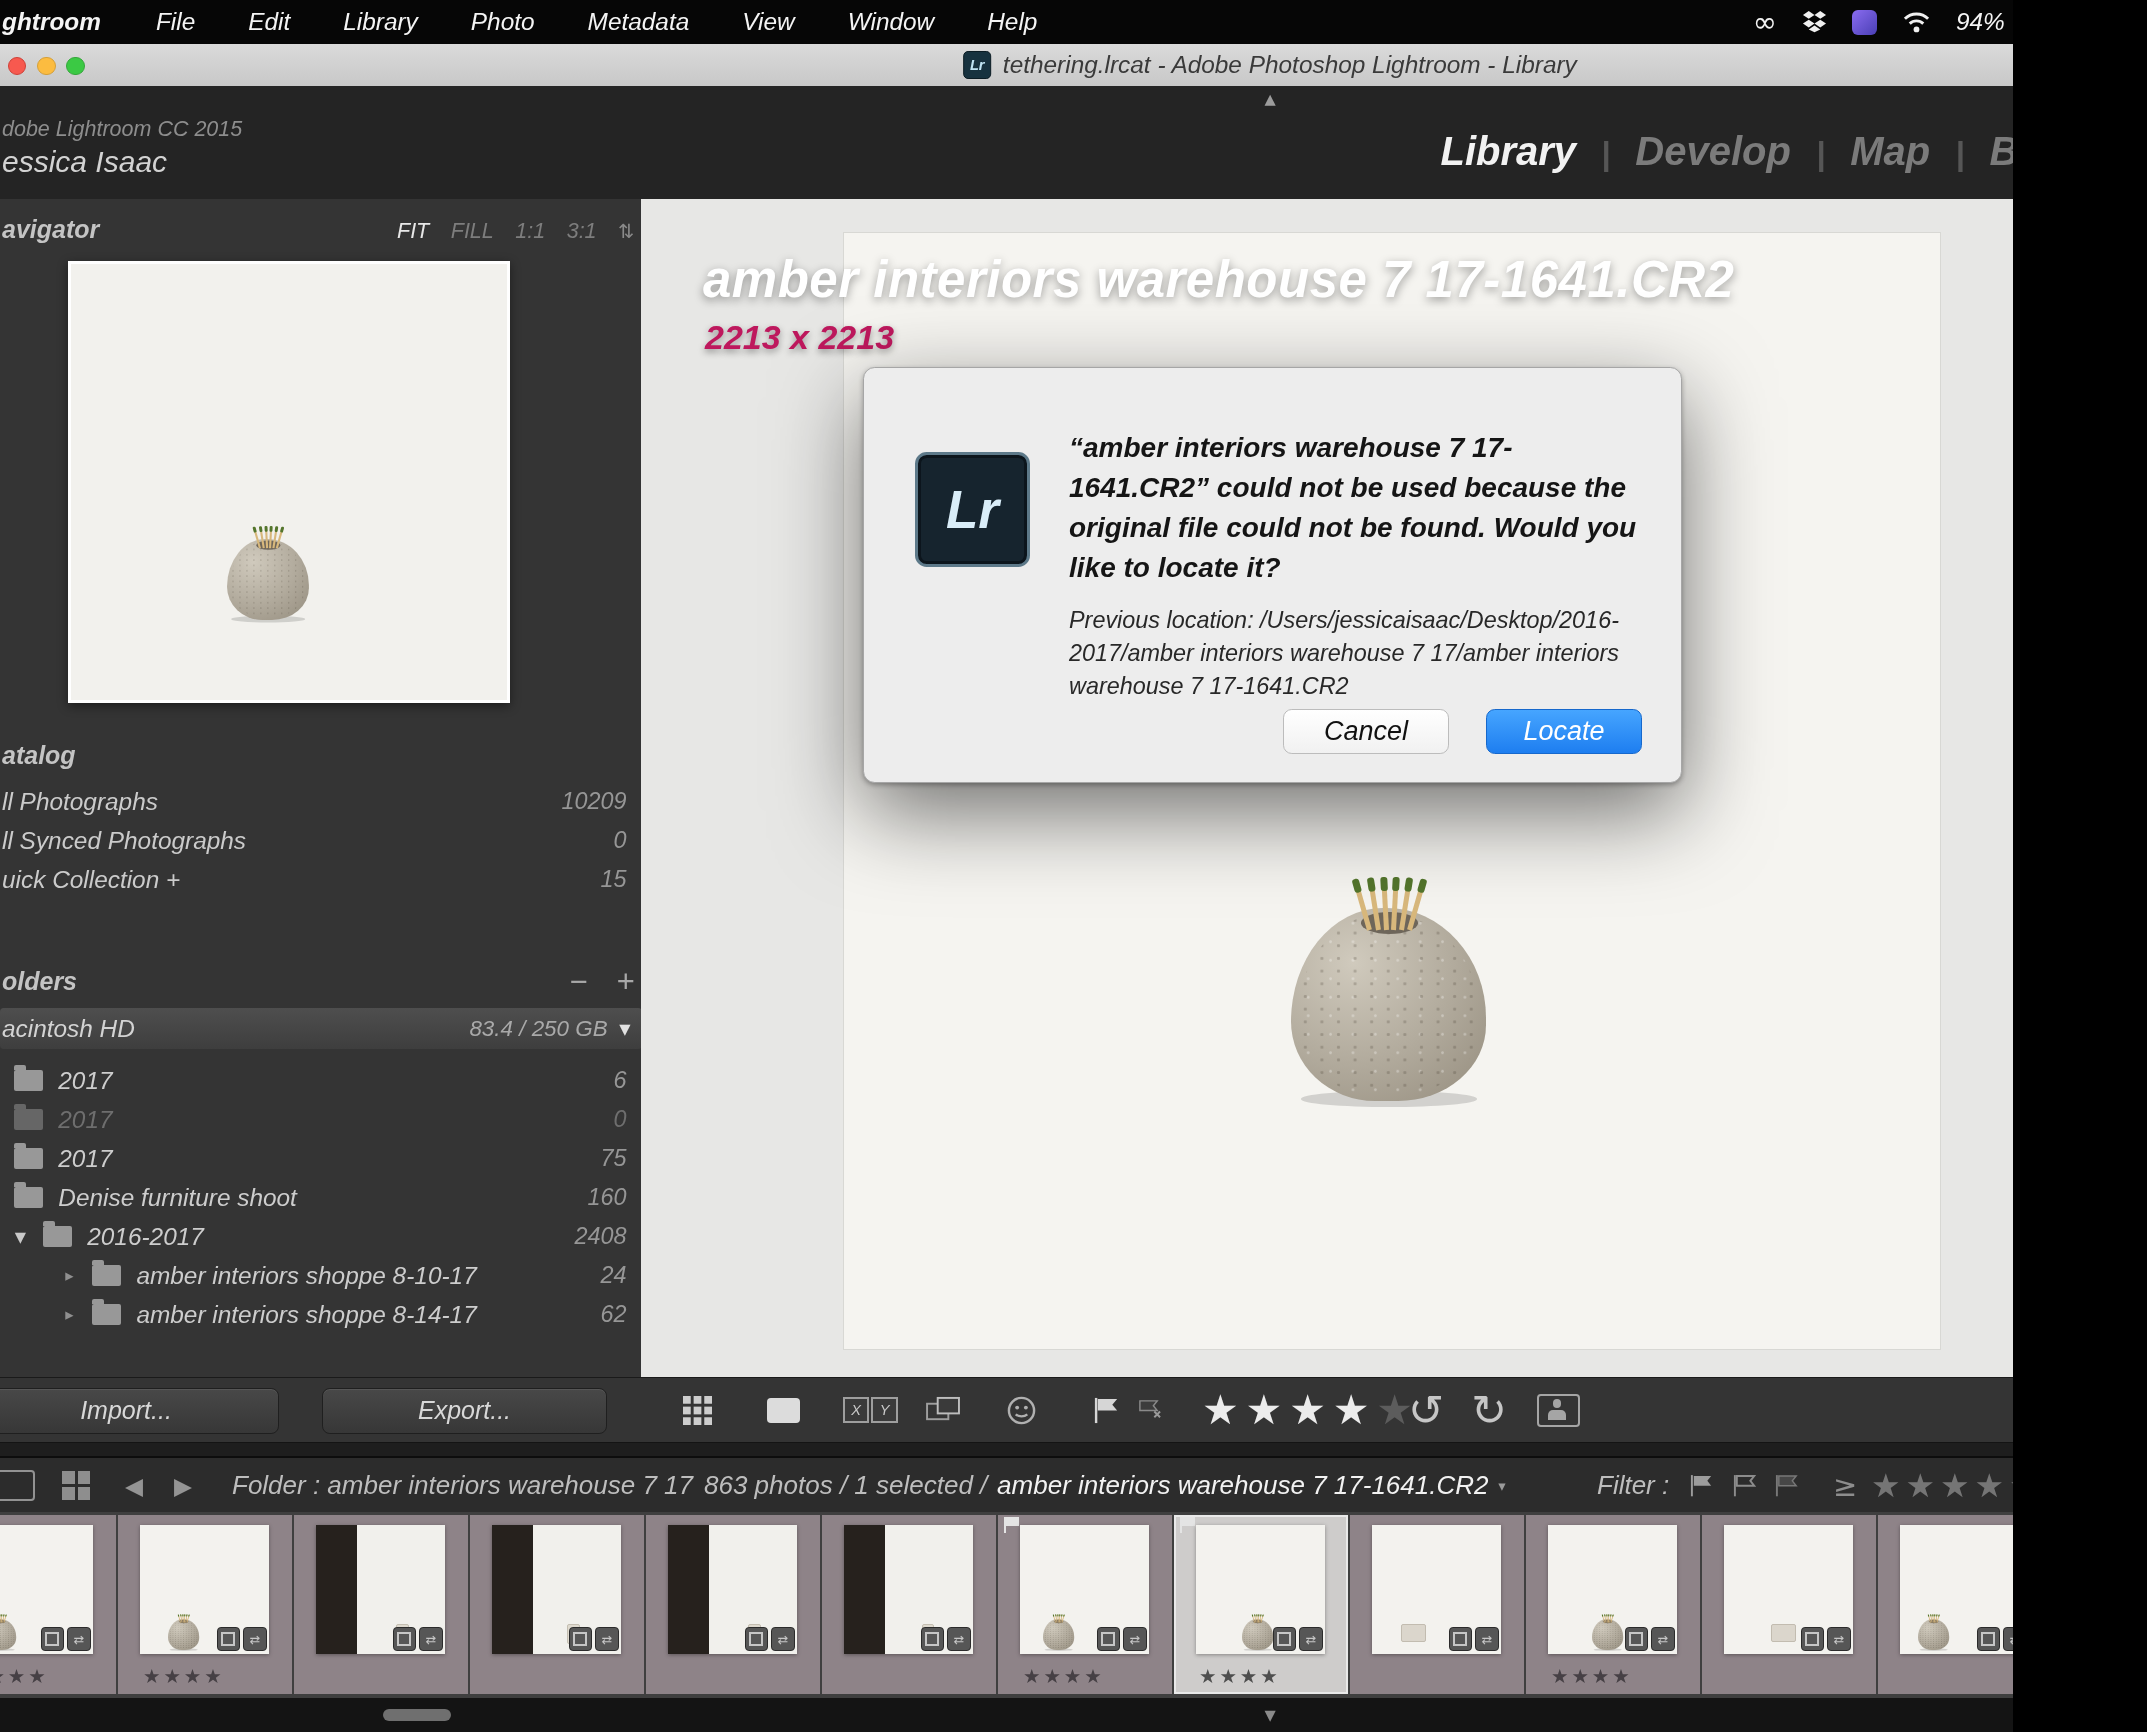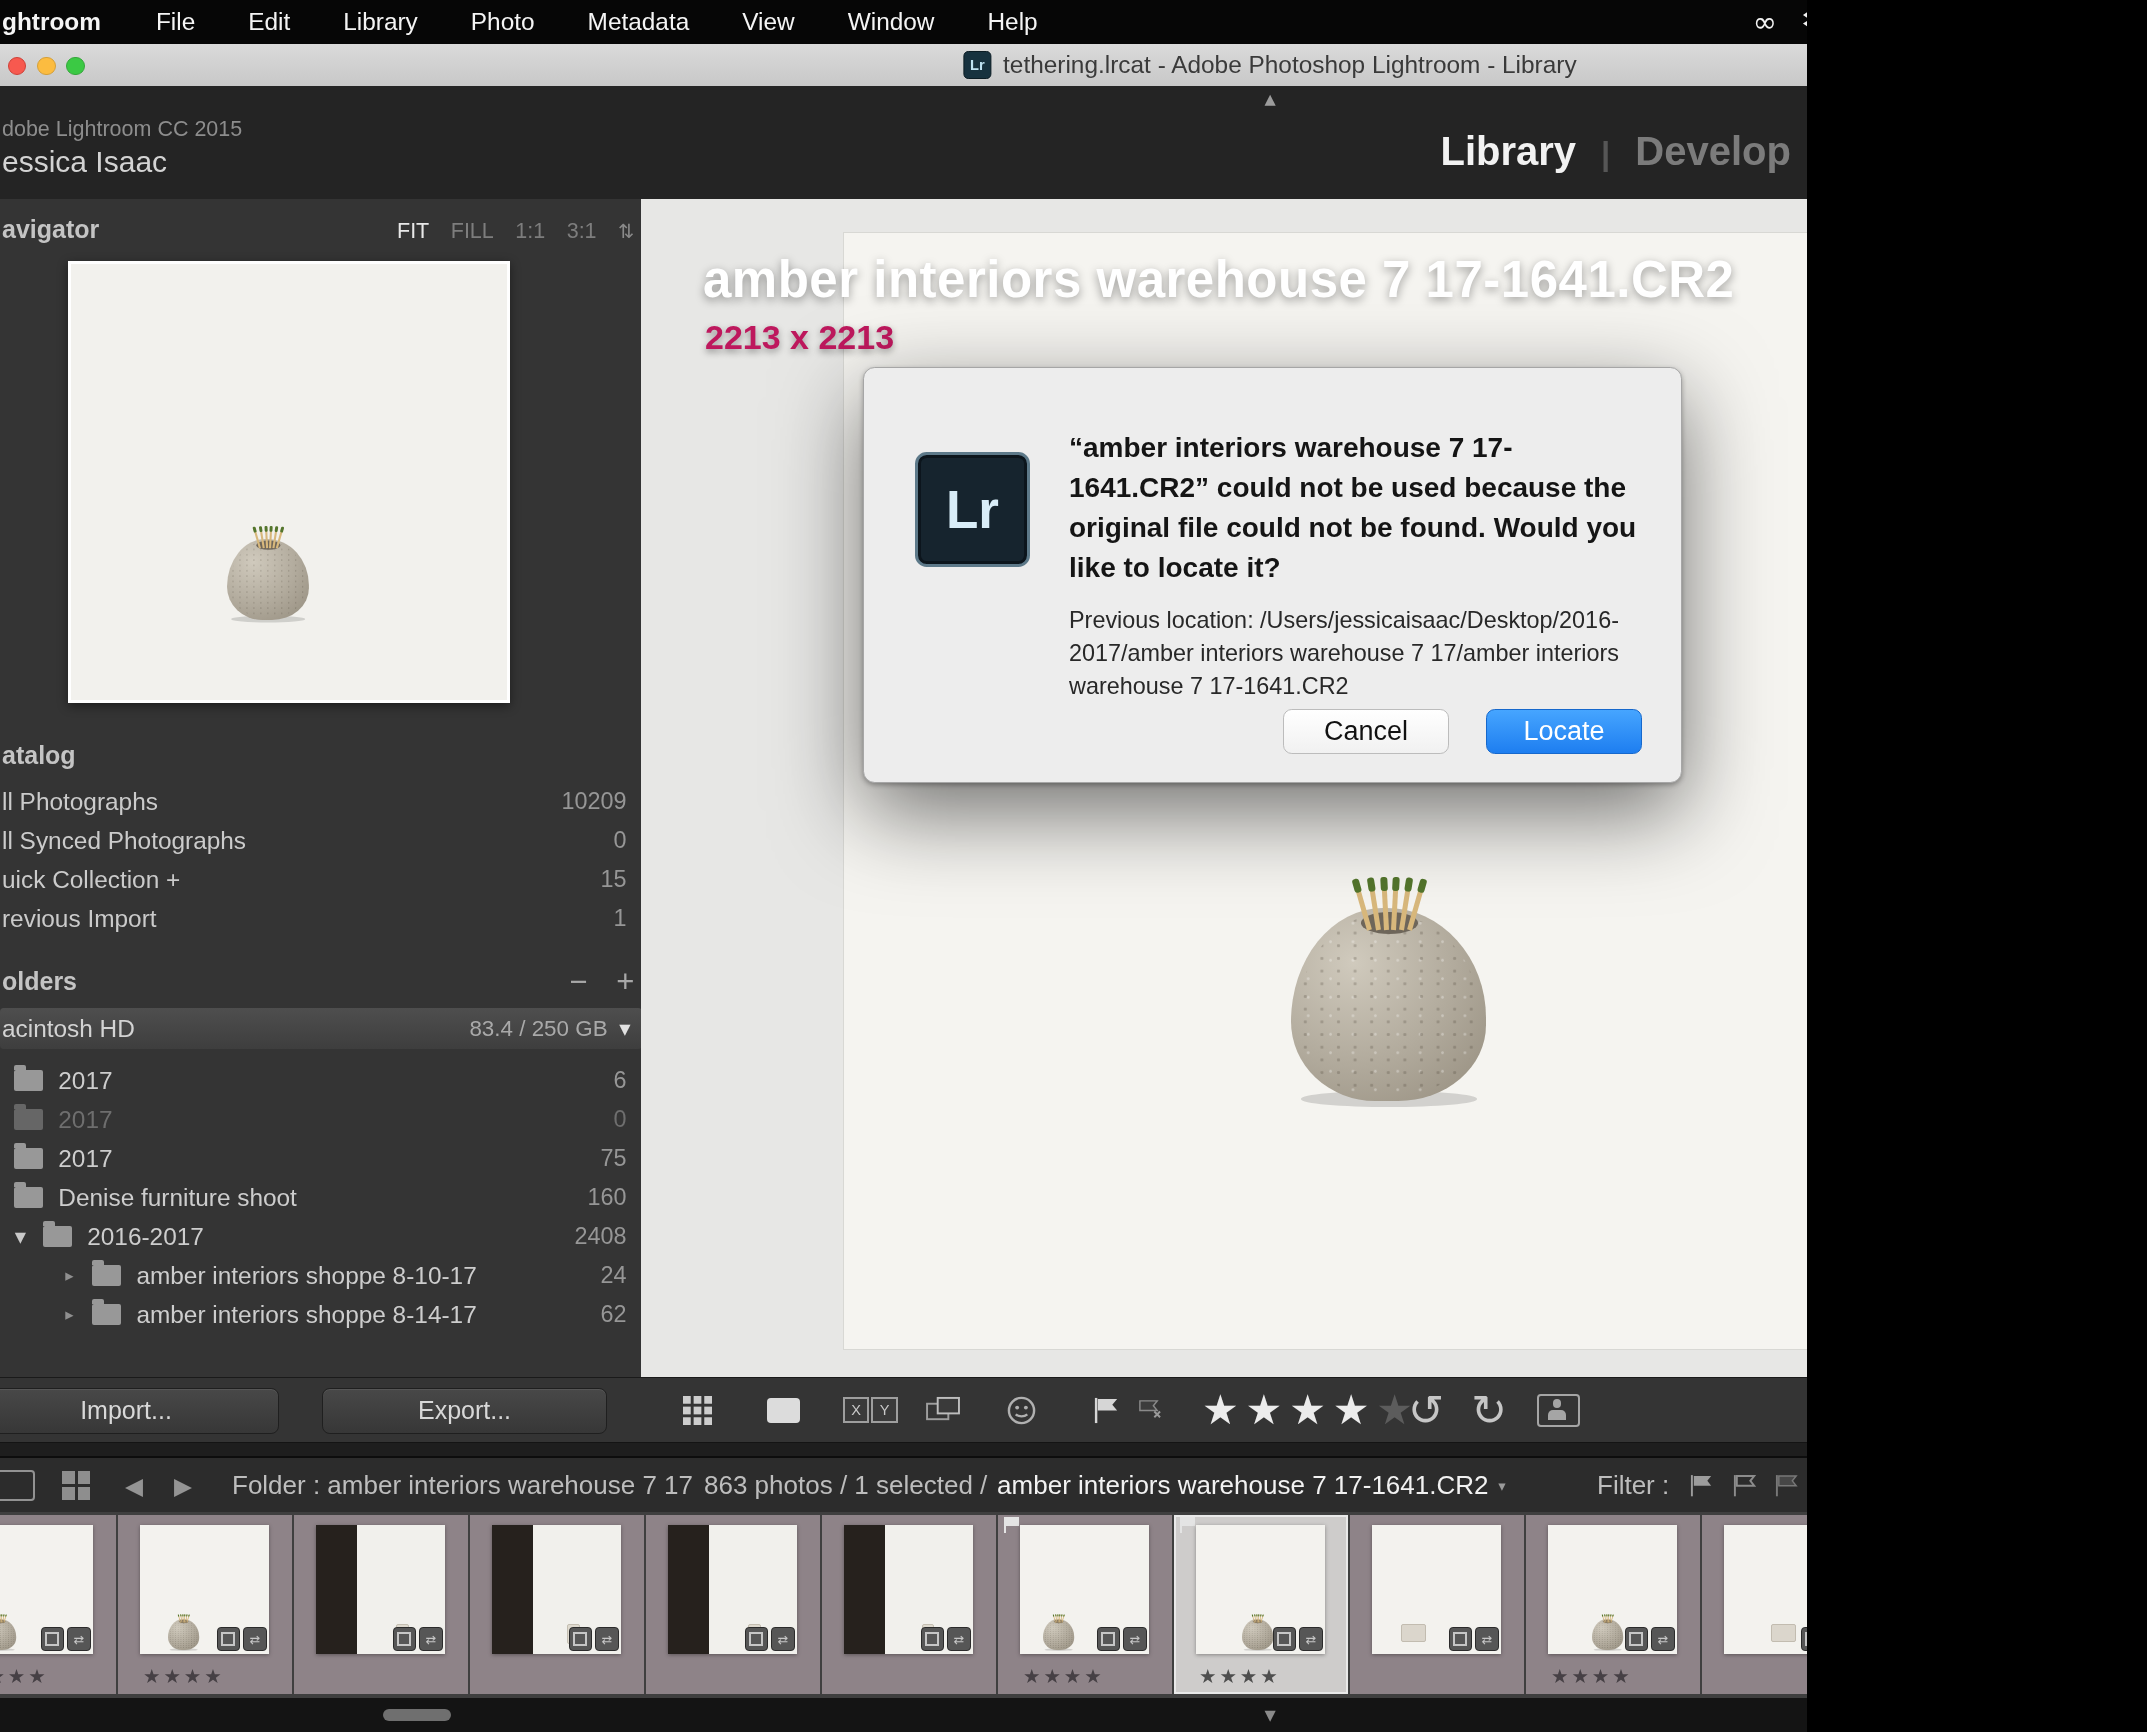--- a/index.html
+++ b/index.html
@@ -1,17 +1,17 @@
 <!DOCTYPE html>
 <html><head>
 <meta charset="utf-8">
 <style>
   html,body{margin:0;padding:0;background:#000;}
-  #screen{position:relative;width:1807px;height:1732px;background:#1e1e1e;overflow:hidden;
-          font-family:"Liberation Sans",sans-serif;-webkit-font-smoothing:antialiased;}
+  #screen{position:relative;width:2013px;height:1732px;background:#1e1e1e;overflow:hidden;
+          font-family:"Liberation Sans",sans-serif;font-style:italic;-webkit-font-smoothing:antialiased;}
   .glyph{font-family:"DejaVu Sans",sans-serif;}
 
   
   .menubar{position:absolute;left:0;top:0;width:2147px;height:44px;background:#060606;color:#f4f4f4;
            display:flex;align-items:center;font-size:24.4px;}
   .mb-app{font-weight:bold;margin-left:2px;}
   .mb-items{display:flex;gap:53px;margin-left:55px;}
   .mb-item{cursor:default;}
   .mb-right{margin-left:auto;display:flex;align-items:center;gap:25px;padding-right:9.8px;}
   .cc-ic{font-size:29px;color:#f2f2f2;}
@@ -286,24 +286,20 @@
           <span class="count">10209</span>
         </div>
         <div class="p-row">
           <span>ll Synced Photographs</span>
           <span class="count">0</span>
         </div>
         <div class="p-row">
           <span>uick Collection +</span>
           <span class="count">15</span>
         </div>
-        <div class="p-row">
-          <span>revious Import</span>
-          <span class="count">1</span>
-        </div>
       </div>
 
     <div class="sec-title folders-title">olders</div>
     <div class="folders-ctl">
       <span>−</span>
       <span>+</span>
     </div>
     <div class="volume">
       <span>acintosh HD</span>
       <span class="vol-usage">

